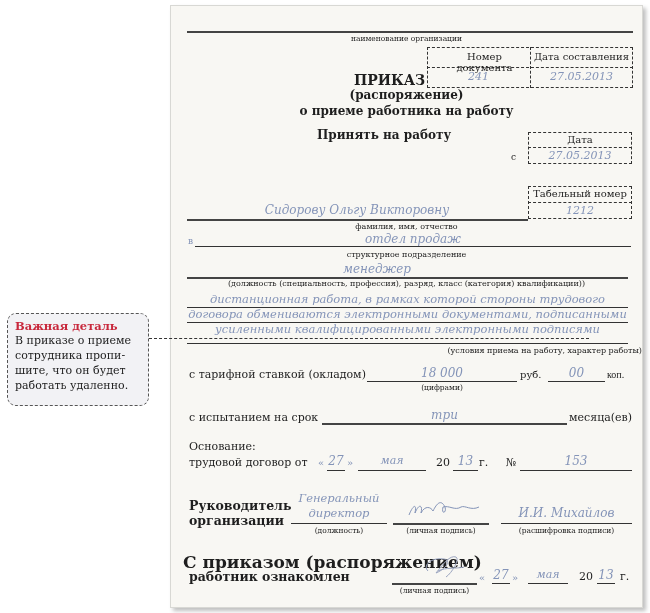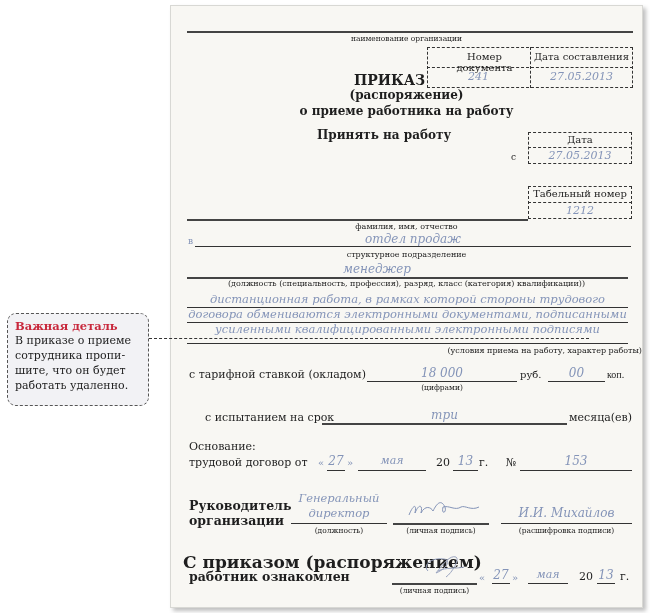--- a/index.html
+++ b/index.html
@@ -65,20 +65,21 @@
   <div class="abs" style="left:357px;top:141px;width:104px;border-top:1px dashed #333;"></div>
   <div class="cell" style="left:357px;top:128px;width:104px;">Дата</div>
   <div class="cell fill" style="left:357px;top:143px;width:104px;font-size:11px;">27.05.2013</div>
   <div class="abs" style="left:340px;top:146px;font-size:9px;">с</div>
 
   <div class="dashbox" style="left:357px;top:180px;width:104px;height:33px;"></div>
   <div class="abs" style="left:357px;top:196px;width:104px;border-top:1px dashed #333;"></div>
   <div class="cell" style="left:357px;top:182px;width:104px;">Табельный номер</div>
   <div class="cell fill" style="left:357px;top:198px;width:104px;font-size:11px;">1212</div>
 
+  <div class="abs fill center" style="left:16px;top:197px;width:340px;font-size:12px;">Сидорову Ольгу Викторовну</div>
   <div class="line thick" style="left:16px;top:213px;width:341px;"></div>
   <div class="abs cap" style="left:0;top:216px;width:471px;font-size:8px;">фамилия, имя, отчество</div>
 
   <div class="abs" style="left:17px;top:230px;font-size:9px;color:#8494b8;">в</div>
   <div class="abs fill center" style="left:24px;top:226px;width:436px;font-size:12px;text-align:center;">отдел продаж</div>
   <div class="line" style="left:24px;top:240px;width:436px;"></div>
   <div class="abs cap" style="left:0;top:244px;width:471px;font-size:8px;">структурное подразделение</div>
 
   <div class="abs fill center" style="left:16px;top:256px;width:380px;font-size:12px;">менеджер</div>
   <div class="line thick" style="left:16px;top:271px;width:441px;"></div>
@@ -94,21 +95,21 @@
 
   <div class="abs lbl" style="left:18px;top:362px;">с тарифной ставкой (окладом)</div>
   <div class="abs fill center" style="left:196px;top:360px;width:150px;font-size:12px;">18 000</div>
   <div class="line" style="left:196px;top:375px;width:150px;"></div>
   <div class="abs cap" style="left:196px;top:377px;width:150px;">(цифрами)</div>
   <div class="abs" style="left:349px;top:363px;font-size:10px;">руб.</div>
   <div class="abs fill center" style="left:377px;top:360px;width:57px;font-size:12px;">00</div>
   <div class="line" style="left:377px;top:375px;width:57px;"></div>
   <div class="abs" style="left:436px;top:363px;font-size:10px;font-family:Liberation Serif, serif;">коп.</div>
 
-  <div class="abs lbl" style="left:18px;top:405px;margin-left:16px;">с испытанием на срок</div>
+  <div class="abs lbl" style="left:18px;top:405px;">с испытанием на срок</div>
   <div class="abs fill center" style="left:151px;top:402px;width:245px;font-size:12px;">три</div>
   <div class="line thick" style="left:151px;top:417px;width:245px;"></div>
   <div class="abs lbl" style="left:398px;top:405px;">месяца(ев)</div>
 
   <div class="abs lbl" style="left:18px;top:434px;">Основание:</div>
   <div class="abs lbl" style="left:18px;top:450px;">трудовой договор от</div>
   <div class="abs" style="left:147px;top:451px;font-size:10px;color:#8494b8;">«</div>
   <div class="abs fill center" style="left:156px;top:448px;width:18px;font-size:12px;">27</div>
   <div class="line" style="left:156px;top:464px;width:18px;"></div>
   <div class="abs" style="left:176px;top:451px;font-size:10px;color:#8494b8;">»</div>

